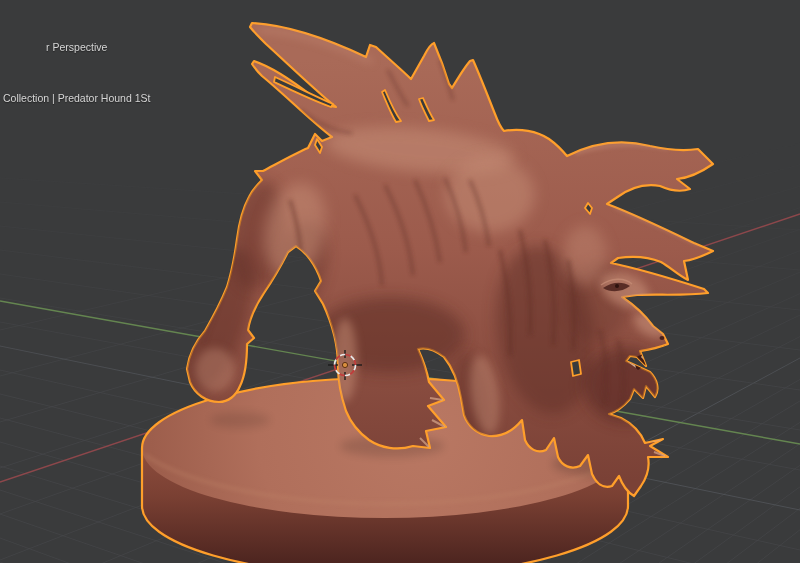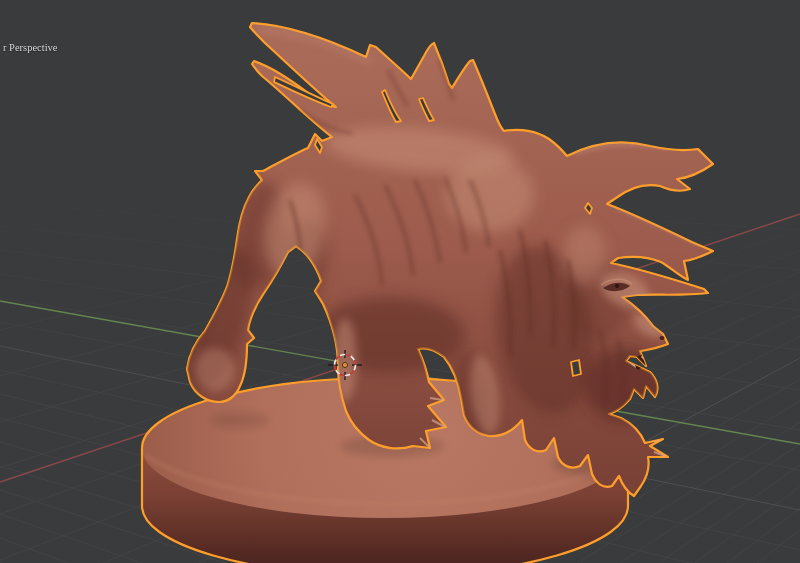--- a/index.html
+++ b/index.html
@@ -1,19 +1,19 @@
 <!DOCTYPE html>
 <html style="--background: #3a3b3c; --grid-line: #46474a; --grid-line-major: #53565b; --axis-x: #a94b50; --axis-y: #6f9855; --selection-outline: #ff9f2b; --text: #d6d6d6; --model-mid: #9c5b4c; --model-highlight: #c78f78; --model-shadow: #5e2f28; --base-top: #b06f5b; --base-side-dark: #45201c; --cursor-red: #c23c3c;"><head>
 <meta charset="utf-8">
 <style>
   html,body{margin:0;padding:0;background:#222;}
   #viewport{
     position:relative;width:800px;height:563px;overflow:hidden;
     background:var(--background,#3a3b3c);
-    font-family:Liberation Serif, serif;
+    font-family:Liberation Sans, sans-serif;
     text-align:center;
   }
   #scene{position:absolute;left:0;top:0;}
   #overlay-text{
     position:absolute;left:3px;top:5px;line-height:17px;
     color:var(--text,#d6d6d6);font-size:10.5px;
     text-shadow:0 1px 1px rgba(0,0,0,0.45);
     pointer-events:none;white-space:pre;
   }
 </style>
@@ -194,14 +194,15 @@
     <line x1="0" y1="-15" x2="0" y2="-7" stroke="#1a1a1a" stroke-width="1.6" opacity="0.85"></line>
     <line x1="0" y1="7" x2="0" y2="15" stroke="#1a1a1a" stroke-width="1.6" opacity="0.85"></line>
     <circle r="10.5" fill="none" stroke="#e8e8e8" stroke-width="1.7" stroke-dasharray="5.5 5.5"></circle>
     <circle r="10.5" fill="none" style="stroke:var(--cursor-red)" stroke-width="1.7" stroke-dasharray="5.5 5.5" stroke-dashoffset="5.5"></circle>
     <circle r="2.6" fill="#d98f3e" stroke="#5e3214" stroke-width="1"></circle>
   </g>
 </svg>
 
 <div id="overlay-text">
   <div>r Perspective</div>
+  <div>Collection | Predator Hound 1St</div>
 </div>
 </div>
 
 </body></html>

